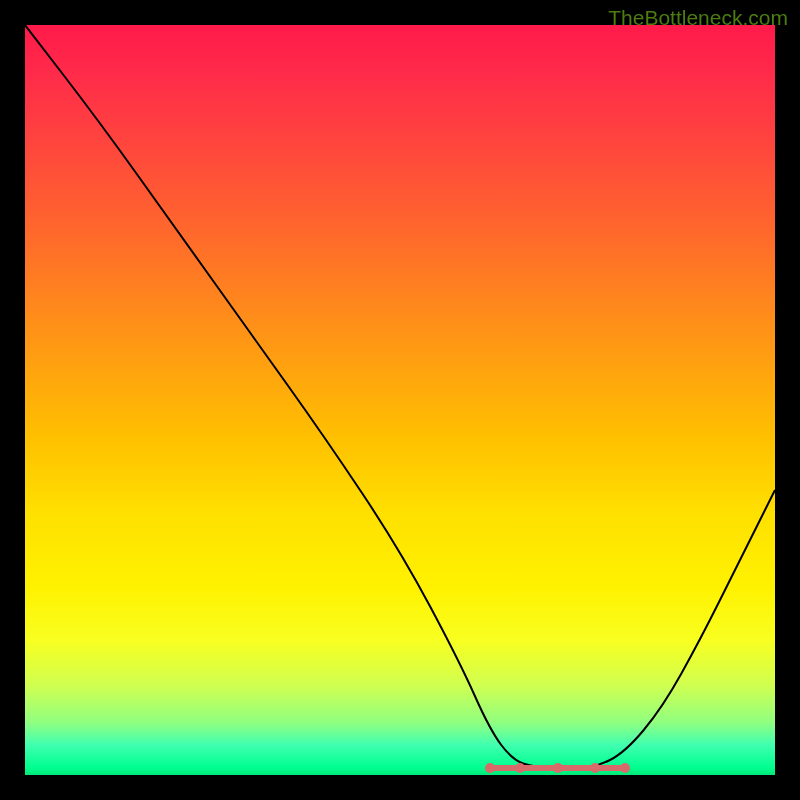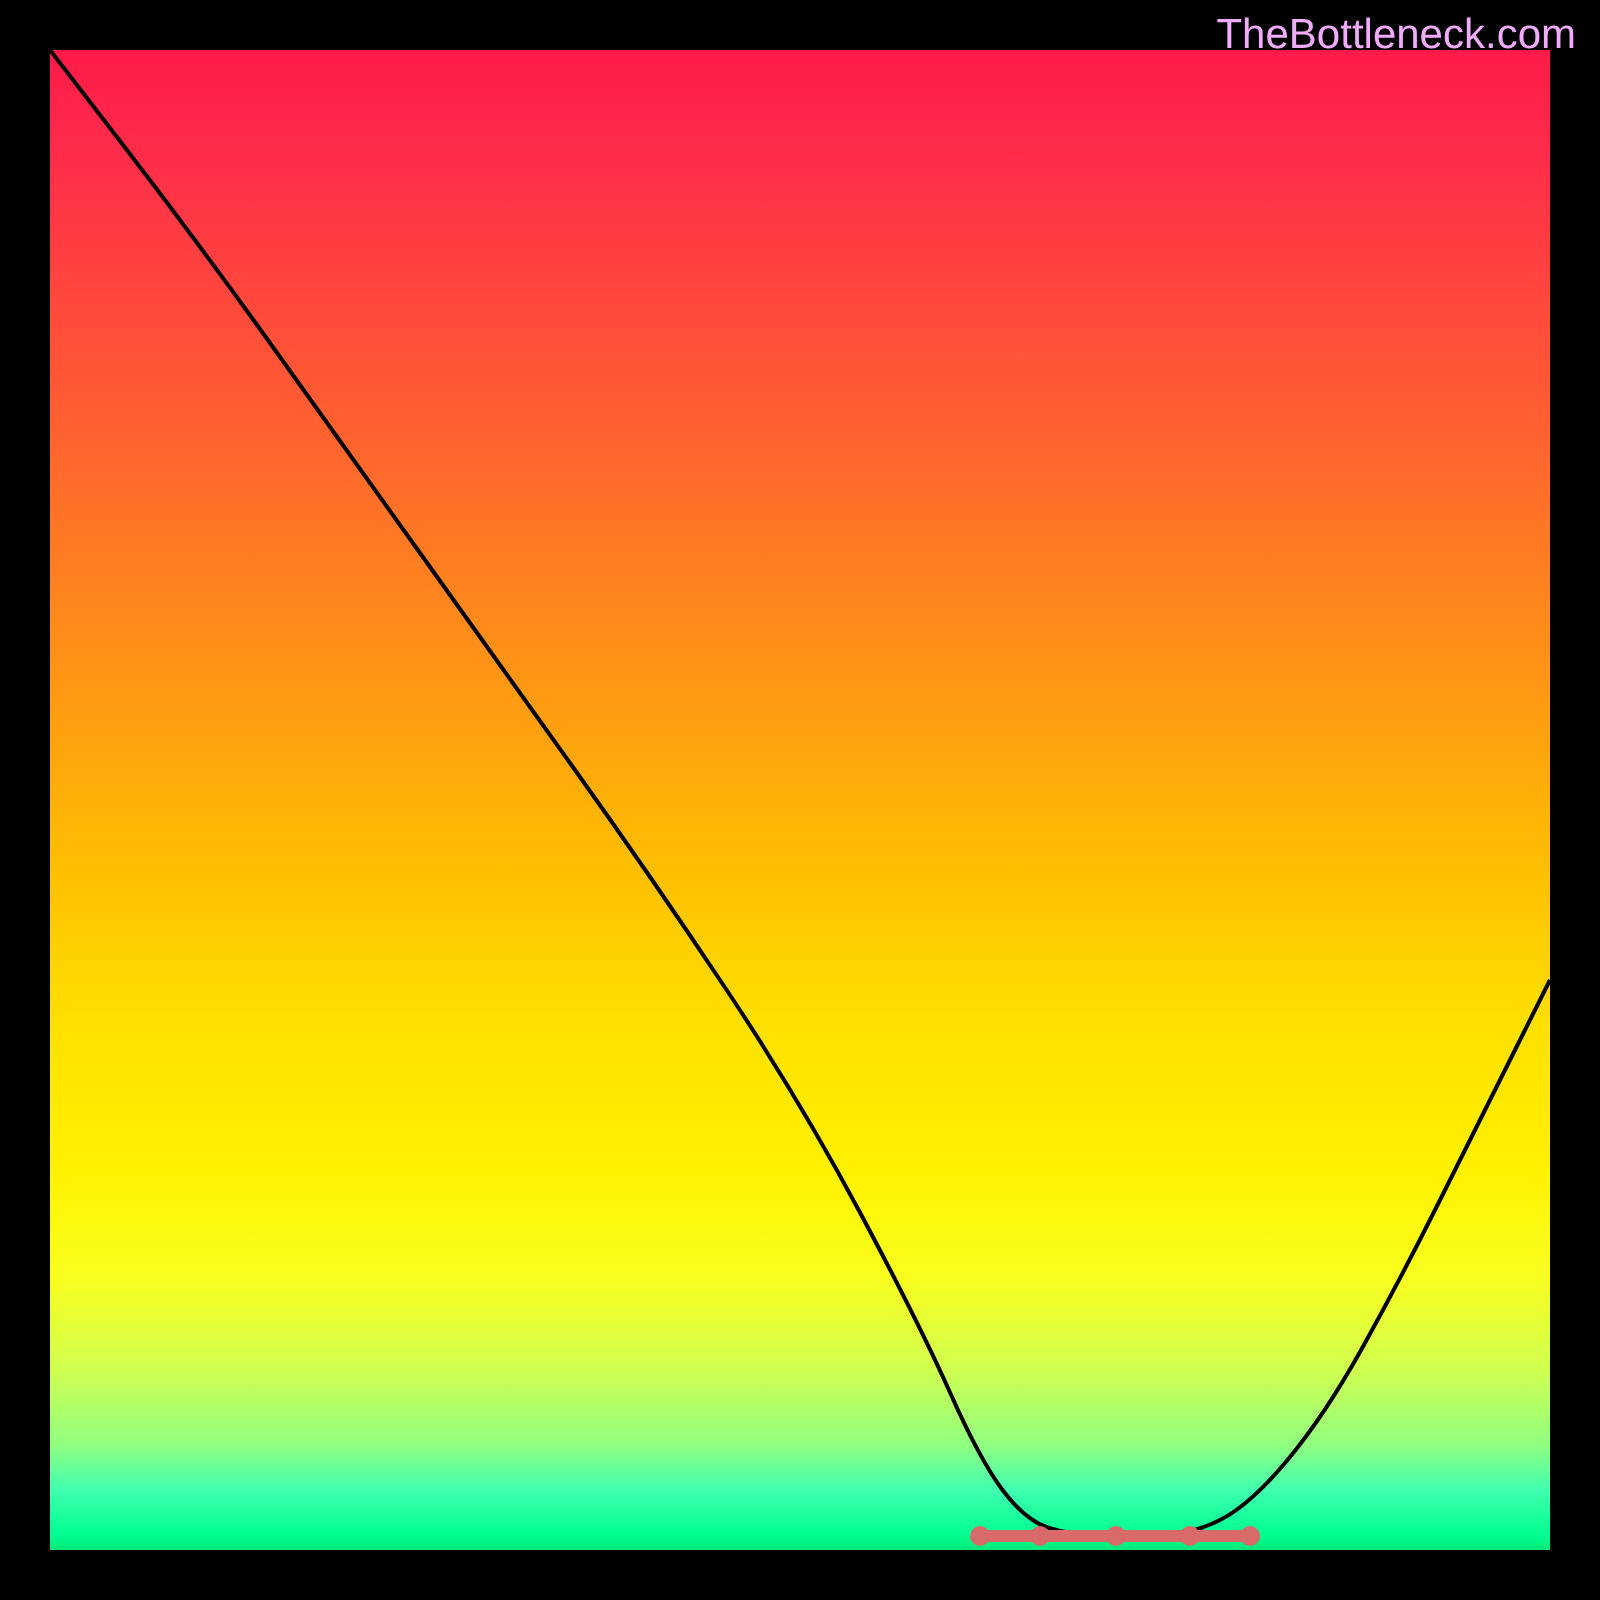--- a/index.html
+++ b/index.html
@@ -1,21 +1,21 @@
 <!DOCTYPE html>
 <html><head>
 <meta charset="utf-8">
 <style>
   * { margin: 0; padding: 0; box-sizing: border-box; }
   body { width: 800px; height: 800px; background: #000; position: relative; font-family: Arial, sans-serif; }
   .watermark {
     position: absolute;
     top: 6px;
     right: 12px;
-    color: #f0abfc;
+    color: #4d7c0f;
     font-size: 21px;
     font-weight: 500;
     z-index: 10;
   }
   .plot-area {
     position: absolute;
     left: 25px;
     top: 25px;
     width: 750px;
     height: 750px;

